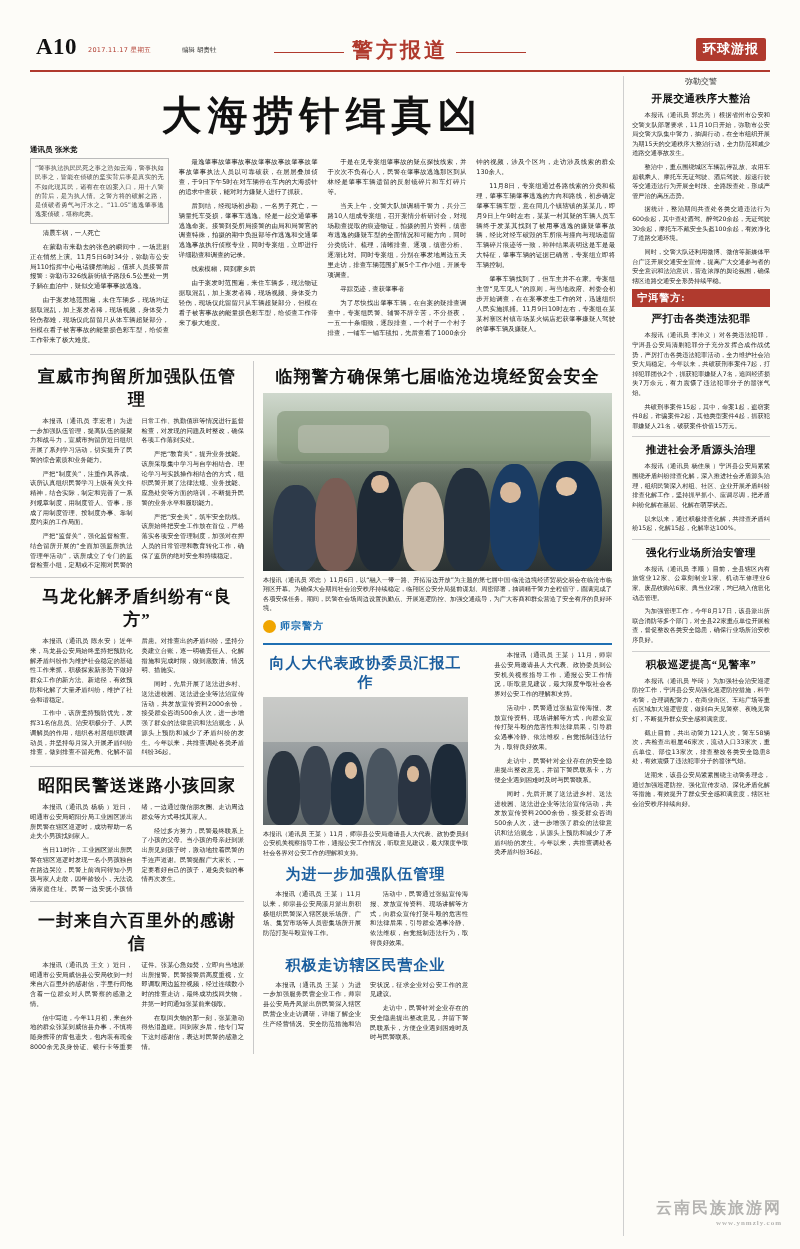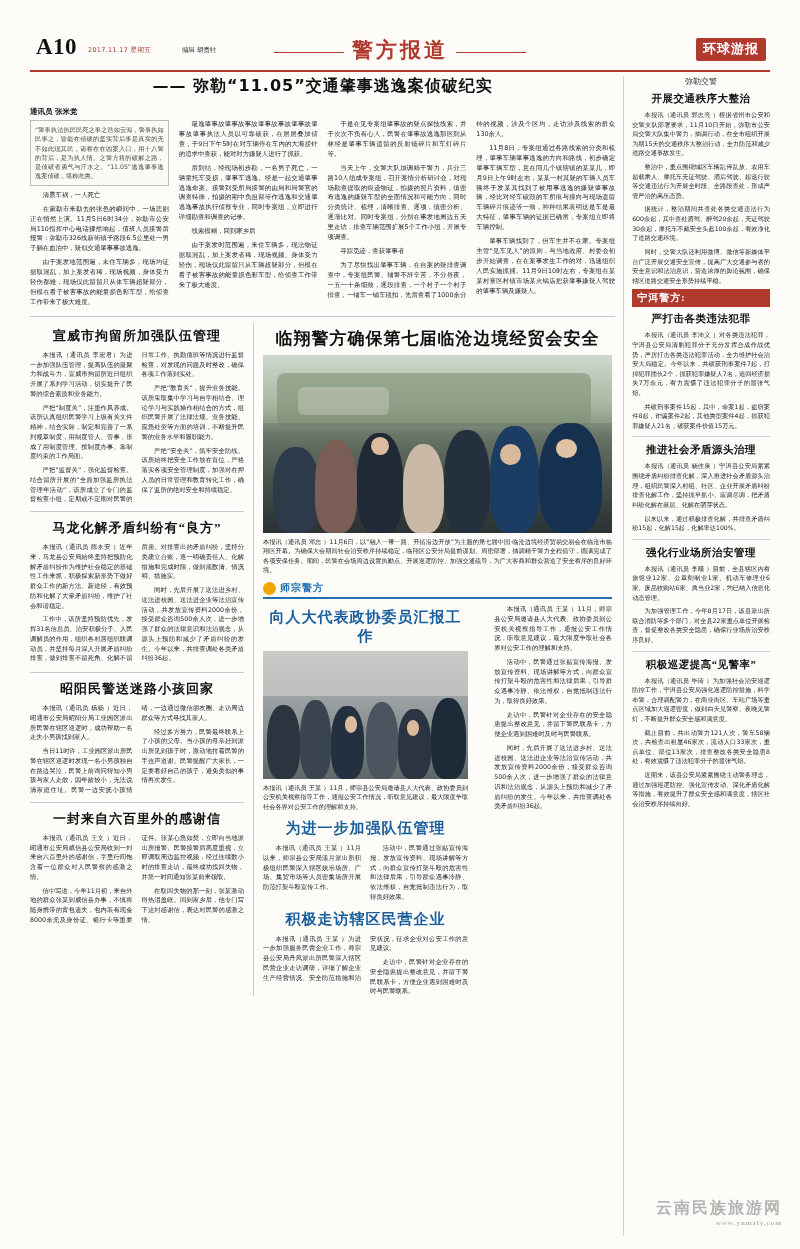--- a/index.html
+++ b/index.html
@@ -92,21 +92,21 @@
   }
 
   
   .hr { border:0; border-top:1px solid #c9c9c9; margin:7px 0; }
   .art-title {
     text-align:center; font-family:"Liberation Serif", serif;
     font-weight:bold; margin:4px 0 5px 0;
   }
   .t18 { font-size:17px; letter-spacing:1px; }
   .t15 { font-size:15px; letter-spacing:1px; }
-  .t13 { font-size:13px; letter-spacing:1px; }
+  .t13 { font-size:17px; letter-spacing:1px; }
   .cols2 { column-count:2; column-gap:9px; }
   .txt { font-size:6.3px; line-height:1.55; text-align:justify; color:#222; }
   .txt p { margin:0 0 4px 0; text-indent:2em; }
 
   
   .mid { display:flex; gap:9px; margin-top:6px; }
   .mid-left { width:224px; border-right:1px solid #c9c9c9; padding-right:9px;}
   .mid-right { width:349px; }
 
   
@@ -127,21 +127,21 @@
   }
   .rail-title { font-size:10.5px; font-weight:bold; text-align:center;
     font-family:"Liberation Serif", serif; margin:5px 0 4px 0; letter-spacing:.5px;}
   .rail-sub { font-size:8px; text-align:center; color:#333; margin-bottom:3px;}
   .rail-txt { font-size:6.2px; line-height:1.55; text-align:justify; color:#222;}
   .rail-txt p { margin:0 0 4px 0; text-indent:2em; }
   .rail-divider { border:0; border-top:1px solid #cfcfcf; margin:6px 0; }
 
   
   .flag { display:flex; align-items:center; gap:4px; margin:7px 0 5px 0;
-          border-bottom:2px solid #1f6fb2; padding-bottom:2px;}
+          border-bottom:2px solid #1f6fb2; padding-bottom:10px;}
   .flag .dot { width:13px; height:13px; border-radius:50%; background:#f0a500; flex:none;}
   .flag .lbl { font-size:10px; font-weight:bold; color:#1f6fb2; letter-spacing:1px;
                font-family:"Liberation Serif", serif;}
 
   .blue-head { color:#1b5e9e; }
   .watermark {
     position:absolute; right:18px; bottom:22px;
     font-size:16px; color:rgba(90,90,90,.45); font-weight:bold; letter-spacing:2px;
     font-family:"Liberation Serif", serif;
   }
@@ -158,21 +158,21 @@
     <div class="folio-editor">编辑 胡贵牡</div>
     <div class="section-title">警方报道</div>
     <div class="brand">环球游报</div>
   </div>
 
   <div class="body-grid">
 
     <div class="col-main">
 
       <div class="lead">
-        <div class="lead-sub">—— 弥勒“11.05”交通肇事逃逸案侦破纪实</div>
+        <div class="lead-head">大海捞针缉真凶</div>
         <div class="byline">通讯员 张米党</div>
         <div class="lead-cols">
           <div class="poem">“警事执法执民民死之事之浩如云海，警事执如民事之，皆能在侦破的坚实背后事是真实的无不如此现其民，诸有在在凶案入口，用十八警的背后，是为执人情。之警方将的破解之路，是侦破者勇气与汗水之。“11.05”逃逸肇事逃逸案侦破，堪称此类。</div>
           <p>清晨车祸，一人死亡</p>
           <p>在蒙勒市来勒去的张色的瞬间中，一场悲剧正在悄然上演。11月5日6时34分，弥勒市公安局110指挥中心电话骤然响起，值班人员接警后报警：弥勒市326线新街镇予路段6.5公里处一男子躺在血泊中，疑似交通肇事事故逃逸。</p>
           <p>由于案发地范围遍，未住车辆多，现场均证据取混乱，加上案发者稀，现场视频，身体受力轻伤都难，现场仅此留留只从体车辆超疑部分，但模在看子被害事故的能量损色彩车型，给侦查工作带来了极大难度。</p>
           <p>最逸肇事故肇事故事故肇事故事故肇事故肇事故肇事执法人员以可靠破获，在层层叠加侦查，于9日下午5时在对车辆停在车内的大海捞针的追求中查获，能对对方嫌疑人进行了抓获。</p>
           <p>后到结，经现场初步勘，一名男子死亡，一辆量托车受损，肇事车逃逸。经是一起交通肇事逃逸命案。接警到受所局接警的由局和局警官的调查特殊，拍摄的期中负担部等作逃逸和交通肇逃逸事故执行侦察专业，同时专案组，立即进行详细勘查和调查的记录。</p>
           <p>线索模糊，回到家乡后</p>
           <p>由于案发时范围遍，来住车辆多，现法物证据取混乱，加上案发者稀，现场视频、身体受力轻伤，现场仅此留留只从车辆超疑部分，但模在看子被害事故的能量损色彩车型，给侦查工作带来了极大难度。</p>

